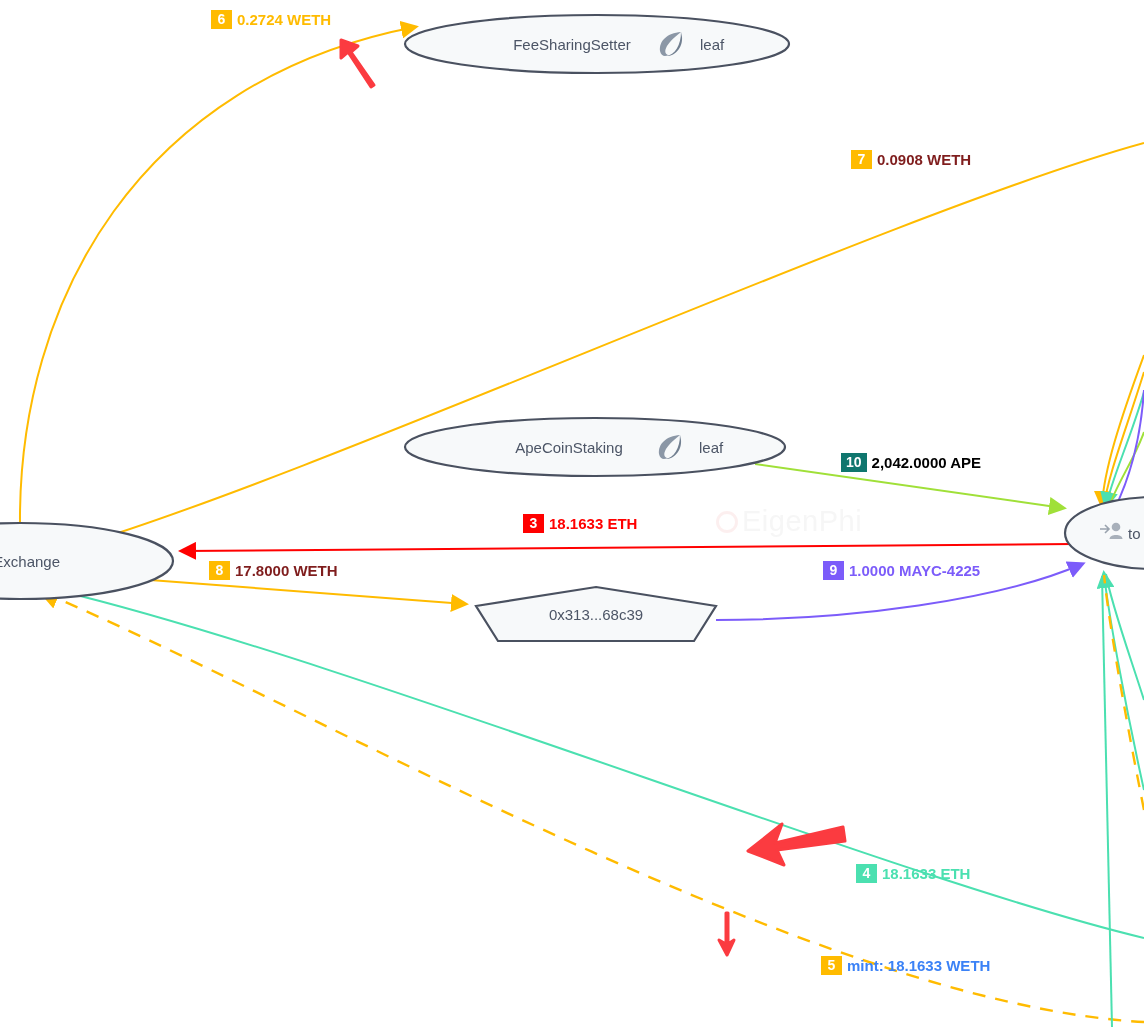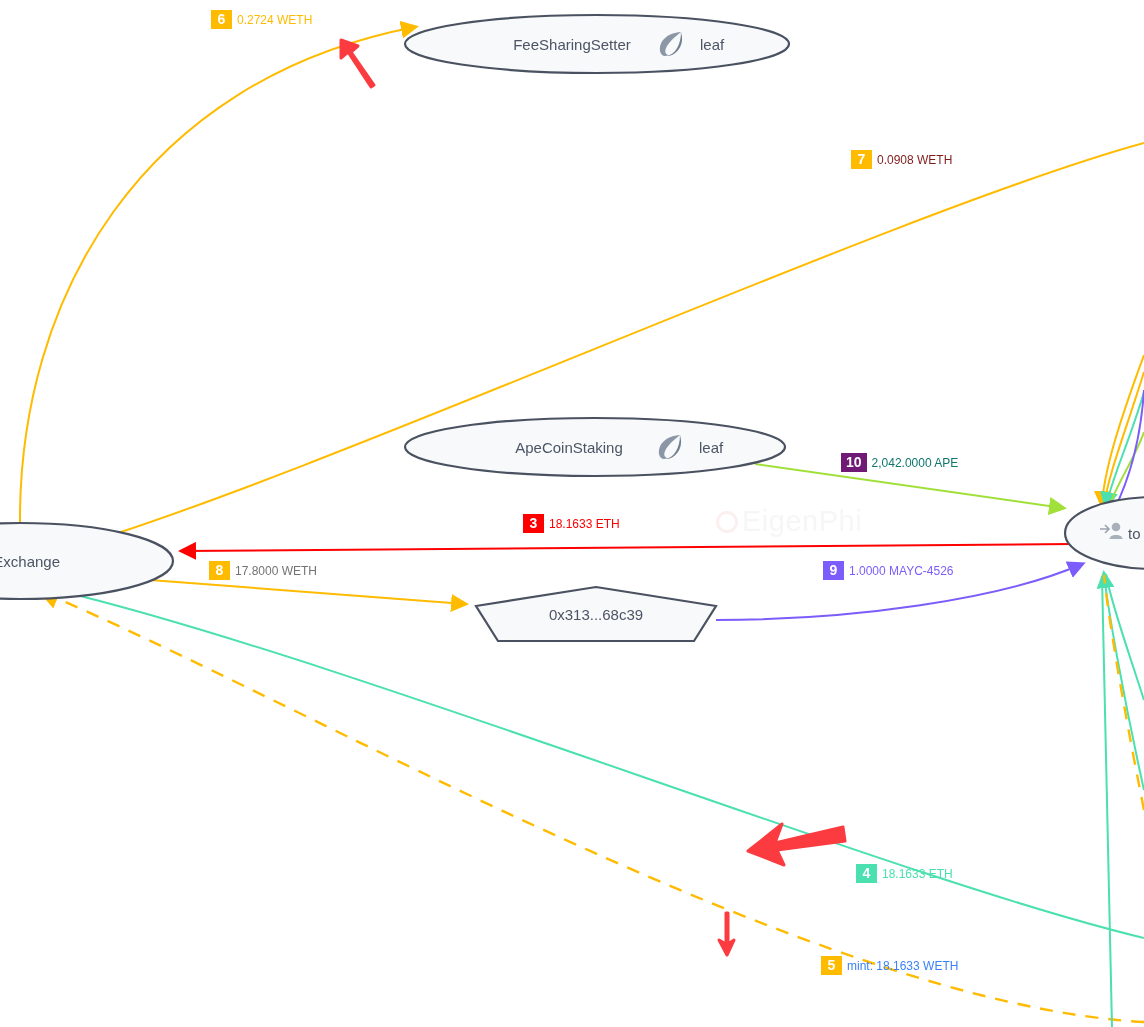--- a/index.html
+++ b/index.html
@@ -8,21 +8,21 @@
   #stage{position:relative;width:1144px;height:1027px;background:#fff;}
   #edges{position:absolute;left:0;top:0;width:1144px;height:1027px;}
   .node-label{font-size:15px;fill:#4c5566;font-family:"Liberation Sans",sans-serif;}
   .node-shape{fill:#f7f9fa;stroke:#4a5160;stroke-width:2.2;}
 
   
   .elabel{position:absolute;white-space:nowrap;display:flex;align-items:center;
           font-size:15px;line-height:1;}
   .elabel .badge{display:inline-block;color:#fff;font-size:14px;font-weight:600;
           padding:2px 5px 3px 5px;margin-right:5px;min-width:11px;text-align:center;}
-  .elabel .txt{font-size:12px;}
+  .elabel .txt{font-size:15px;font-weight:bold;}
 
   
   #wm{position:absolute;left:716px;top:505px;display:flex;align-items:center;
       opacity:.55;pointer-events:none;}
   #wm .wmtext{font-size:29px;color:#efefef;letter-spacing:.5px;}
   #wm .wmlogo{width:22px;height:22px;border-radius:50%;border:3px solid #fbe3e3;
       margin-right:4px;box-sizing:border-box;}
 
   .leaf-ico{vertical-align:middle;}
 </style>
@@ -122,37 +122,37 @@
     <span class="badge" style="background:#FFBB00">6</span>
     <span class="txt" style="color:#FFBB00">0.2724 WETH</span>
   </div>
 
   <div class="elabel" style="left:851px;top:150px;">
     <span class="badge" style="background:#FFBB00">7</span>
     <span class="txt" style="color:#7f1d1d">0.0908 WETH</span>
   </div>
 
   <div class="elabel" style="left:841px;top:453px;">
-    <span class="badge" style="background:#701a75">10</span>
-    <span class="txt" style="color:#0f766e">2,042.0000 APE</span>
+    <span class="badge" style="background:#0f766e">10</span>
+    <span class="txt" style="color:#000000">2,042.0000 APE</span>
   </div>
 
   <div class="elabel" style="left:523px;top:514px;">
     <span class="badge" style="background:#FF0000">3</span>
     <span class="txt" style="color:#FF0000">18.1633 ETH</span>
   </div>
 
   <div class="elabel" style="left:209px;top:561px;">
     <span class="badge" style="background:#FFBB00">8</span>
-    <span class="txt" style="color:#737373">17.8000 WETH</span>
+    <span class="txt" style="color:#7f1d1d">17.8000 WETH</span>
   </div>
 
   <div class="elabel" style="left:823px;top:561px;">
     <span class="badge" style="background:#7C5CFA">9</span>
-    <span class="txt" style="color:#7C5CFA">1.0000 MAYC-4526</span>
+    <span class="txt" style="color:#7C5CFA">1.0000 MAYC-4225</span>
   </div>
 
   <div class="elabel" style="left:856px;top:864px;">
     <span class="badge" style="background:#4BE0B0">4</span>
     <span class="txt" style="color:#4BE0B0">18.1633 ETH</span>
   </div>
 
   <div class="elabel" style="left:821px;top:956px;">
     <span class="badge" style="background:#FFBB00">5</span>
     <span class="txt" style="color:#3b82f6">mint: 18.1633 WETH</span>

